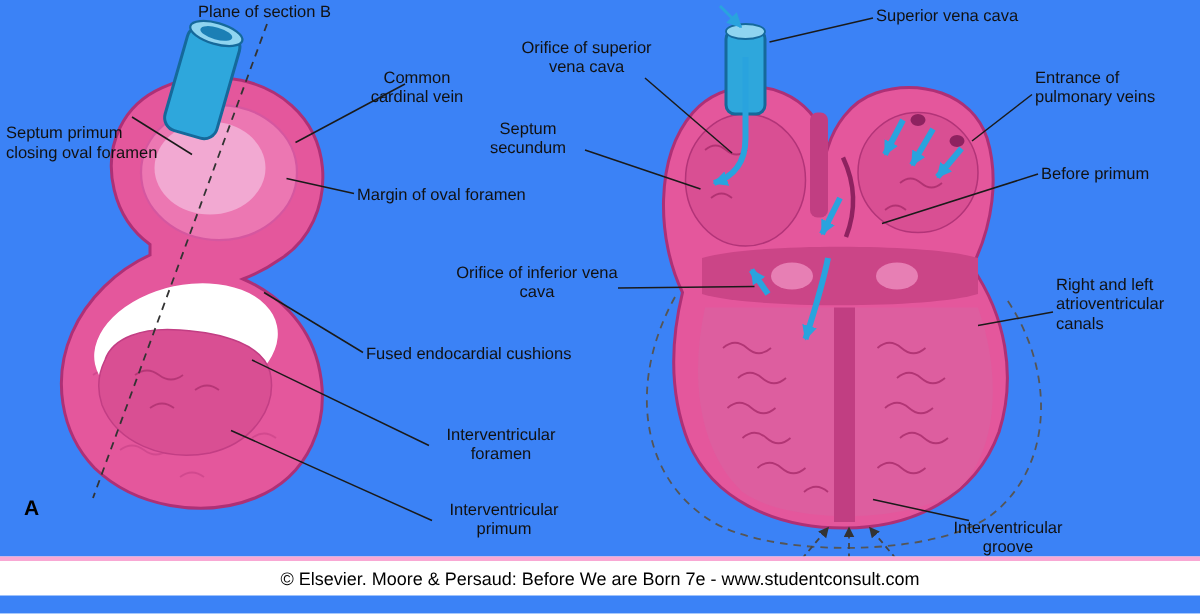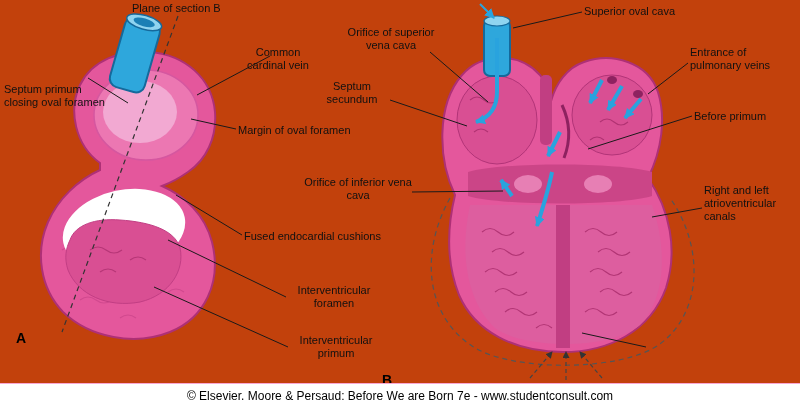--- a/index.html
+++ b/index.html
@@ -1,22 +1,22 @@
 <!DOCTYPE html>
 <html><head>
 <meta charset="utf-8">
 <style>
   html,body{margin:0;padding:0;background:#fff;}
-  #stage{position:relative;width:800px;height:409px;background:#c2410c;overflow:hidden;
+  #stage{position:relative;width:800px;height:409px;background:#3b82f6;overflow:hidden;
          font-family:"Liberation Sans",sans-serif;}
   #art{position:absolute;left:0;top:0;}
   .lbl{position:absolute;font:11px/1.2 "Liberation Sans",sans-serif;color:#111;}
   .c{text-align:center;}
   .panel-letter{position:absolute;font:bold 14px "Liberation Sans",sans-serif;color:#000;}
-  .footer{position:absolute;left:0;right:0;bottom:0;height:26px;border-top:1px solid #f9a8d4;
+  .footer{position:absolute;left:0;right:0;bottom:12px;height:26px;border-top:3px solid #f9a8d4;
           background:#fff;text-align:center;font:12px "Liberation Sans",sans-serif;
           padding-top:5px;box-sizing:border-box;color:#000;}
 </style>
 </head>
 <body>
 
 <div id="stage">
 
   <svg id="art" width="800" height="409" viewBox="0 0 800 409">
     <defs>
@@ -165,30 +165,31 @@
   <div class="lbl c" style="left:288px;top:284px;width:92px;">Interventricular foramen</div>
 
   <div class="lbl" style="left:244px;top:230px;white-space:nowrap;">Fused endocardial cushions</div>
 
   <div class="lbl c" style="left:290px;top:334px;width:92px;">Interventricular primum</div>
 
   <div class="panel-letter" style="left:16px;top:330px;">A</div>
 
   <div class="lbl c" style="left:336px;top:26px;width:110px;">Orifice of superior vena cava</div>
 
-  <div class="lbl" style="left:584px;top:5px;white-space:nowrap;">Superior oval cava</div>
+  <div class="lbl" style="left:584px;top:5px;white-space:nowrap;">Superior vena cava</div>
 
   <div class="lbl c" style="left:316px;top:80px;width:72px;">Septum secundum</div>
 
   <div class="lbl" style="left:690px;top:46px;width:94px;">Entrance of pulmonary veins</div>
 
   <div class="lbl" style="left:694px;top:110px;white-space:nowrap;">Before primum</div>
 
   <div class="lbl c" style="left:304px;top:176px;width:108px;">Orifice of inferior vena cava</div>
 
   <div class="lbl" style="left:704px;top:184px;width:92px;">Right and left atrioventricular canals</div>
 
+  <div class="lbl c" style="left:624px;top:346px;width:96px;">Interventricular groove</div>
 
   <div class="panel-letter" style="left:382px;top:372px;">B</div>
 
   <div class="footer">© Elsevier. Moore &amp; Persaud: Before We are Born 7e - www.studentconsult.com</div>
 
 </div>
 
 </body></html>

